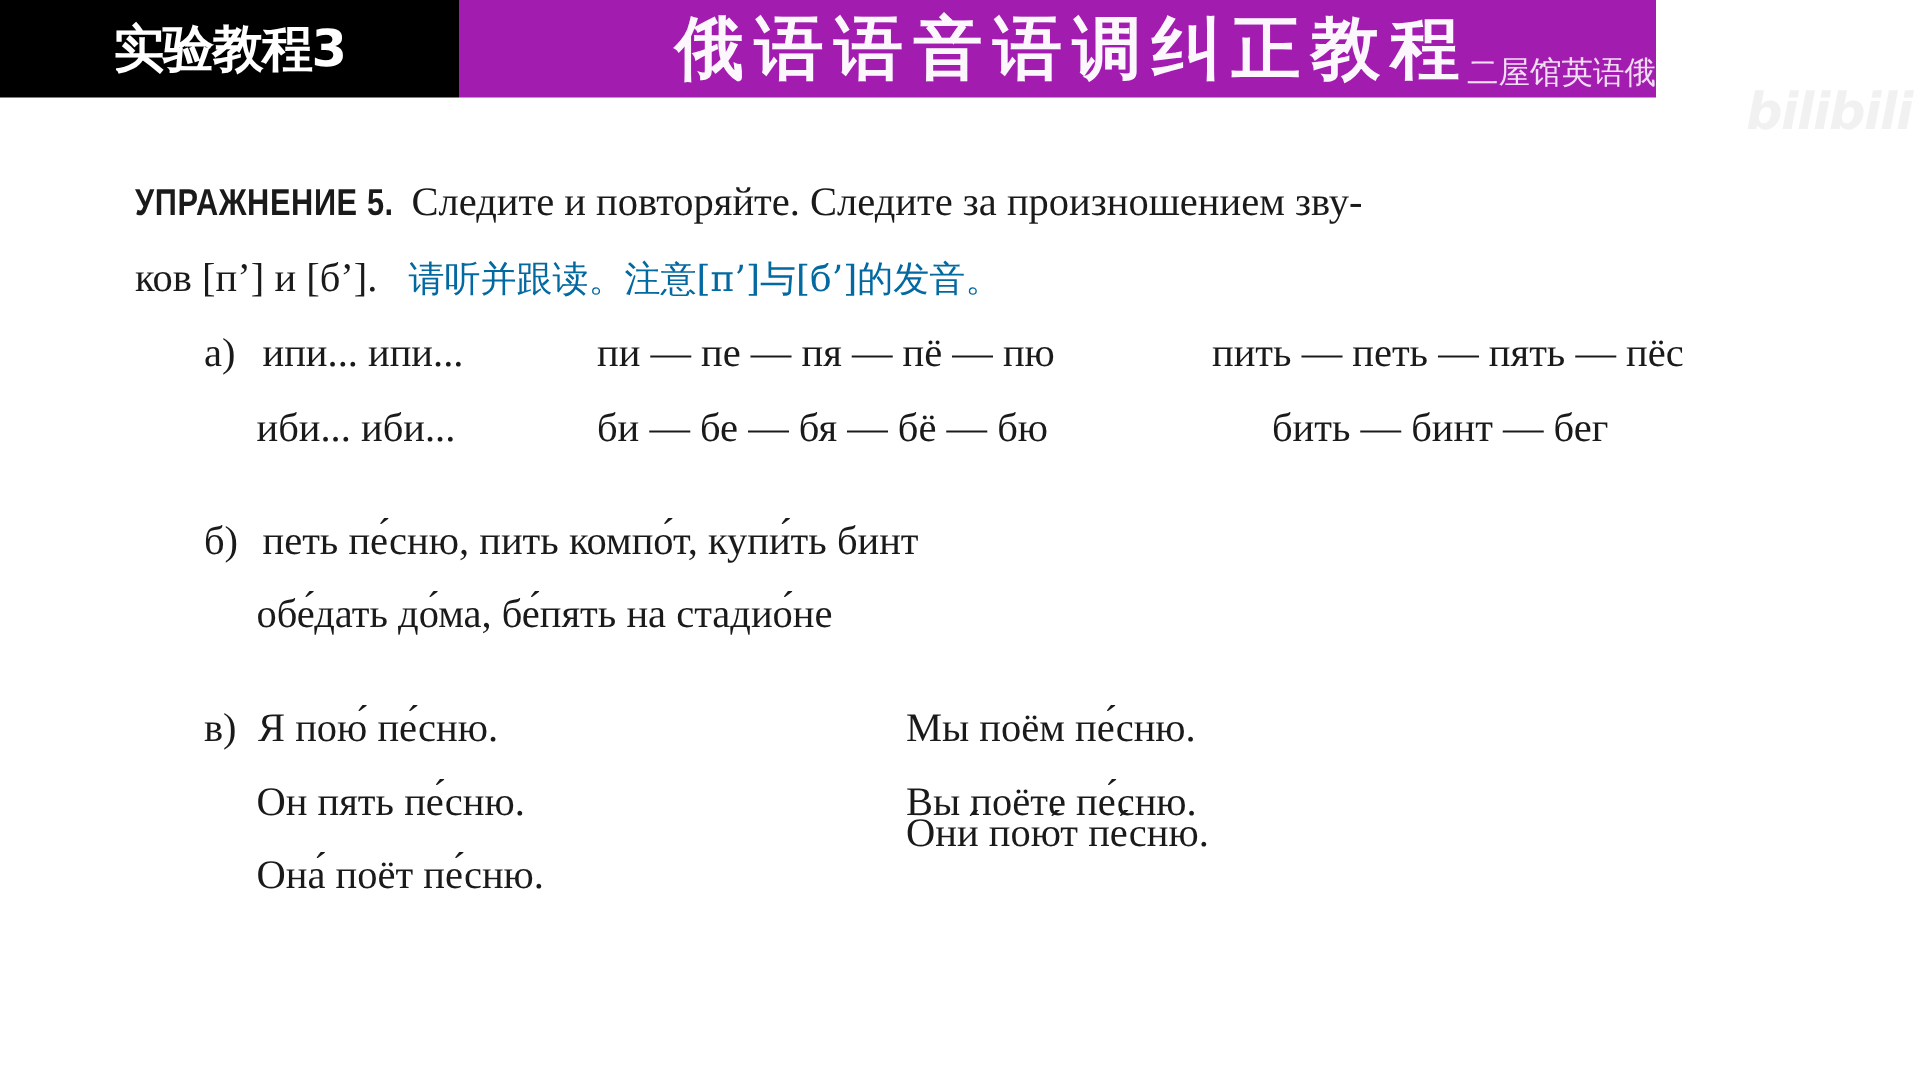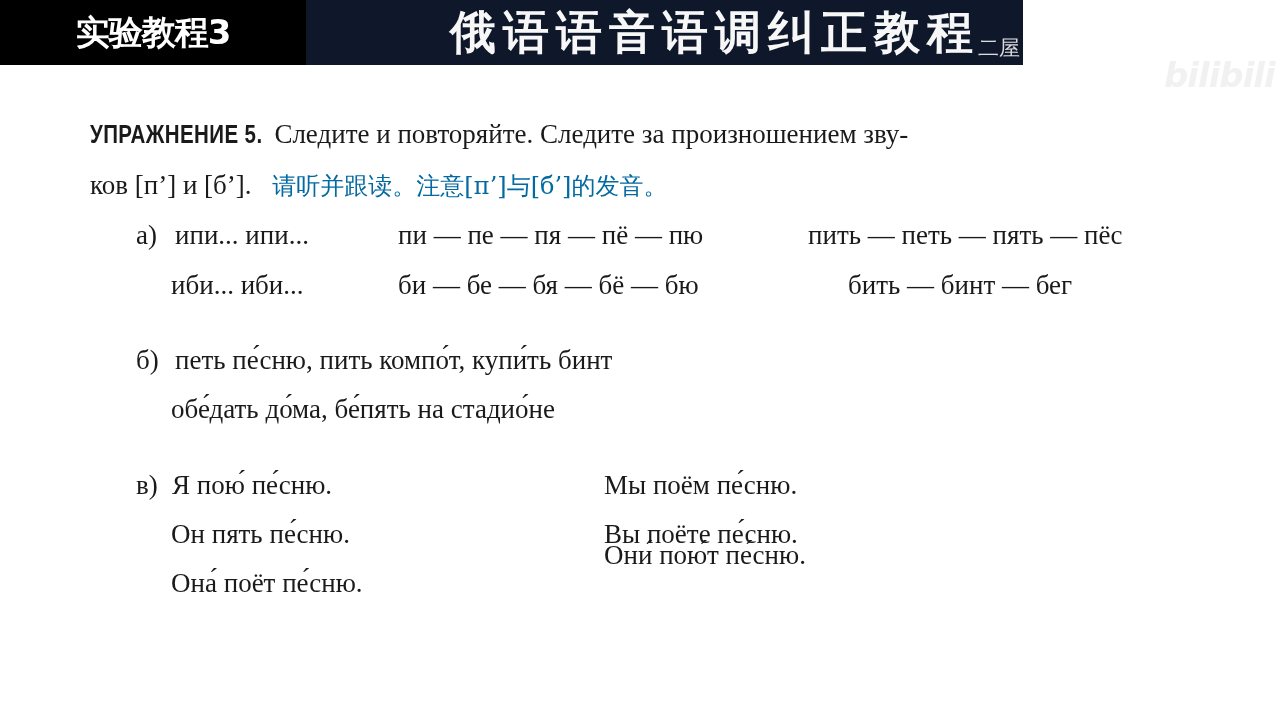--- a/index.html
+++ b/index.html
@@ -3,33 +3,33 @@
   <meta charset="utf-8">
   <style>
     html, body { margin: 0; padding: 0; }
     body {
       width: 1280px; height: 720px; overflow: hidden;
       background: #ffffff; position: relative;
       font-family: "Liberation Serif", "DejaVu Serif", serif;
       color: #1a1a1a;
     }
     .header {
-      position: absolute; left: 0; top: 0; width: 1023px; height: 65px;
+      position: absolute; left: 0; top: 0; width: 1104px; height: 65px;
       display: flex;
     }
     .header-left {
       width: 306px; height: 65px; background: #000000;
       display: flex; align-items: center; justify-content: center;
     }
     .header-left span {
       color: #ffffff; font-family: "DejaVu Sans", sans-serif; font-weight: bold;
       font-size: 34px; letter-spacing: -1px;
     }
     .header-right {
-      flex: 1; height: 65px; background: #0f172a; position: relative; padding-left: 48px;
+      flex: 1; height: 65px; background: #a21caf; position: relative; padding-left: 48px;
     }
     .header-title {
       position: absolute; left: 144px; top: 2px;
       color: #ffffff; font-family: "DejaVu Sans", sans-serif; font-weight: bold;
       font-size: 46px; letter-spacing: 7px; line-height: 60px;
       opacity: 0.97;
     }
     .watermark {
       position: absolute; left: 672px; top: 34px;
       color: rgba(255,255,255,0.85); font-family: "DejaVu Sans", sans-serif;

